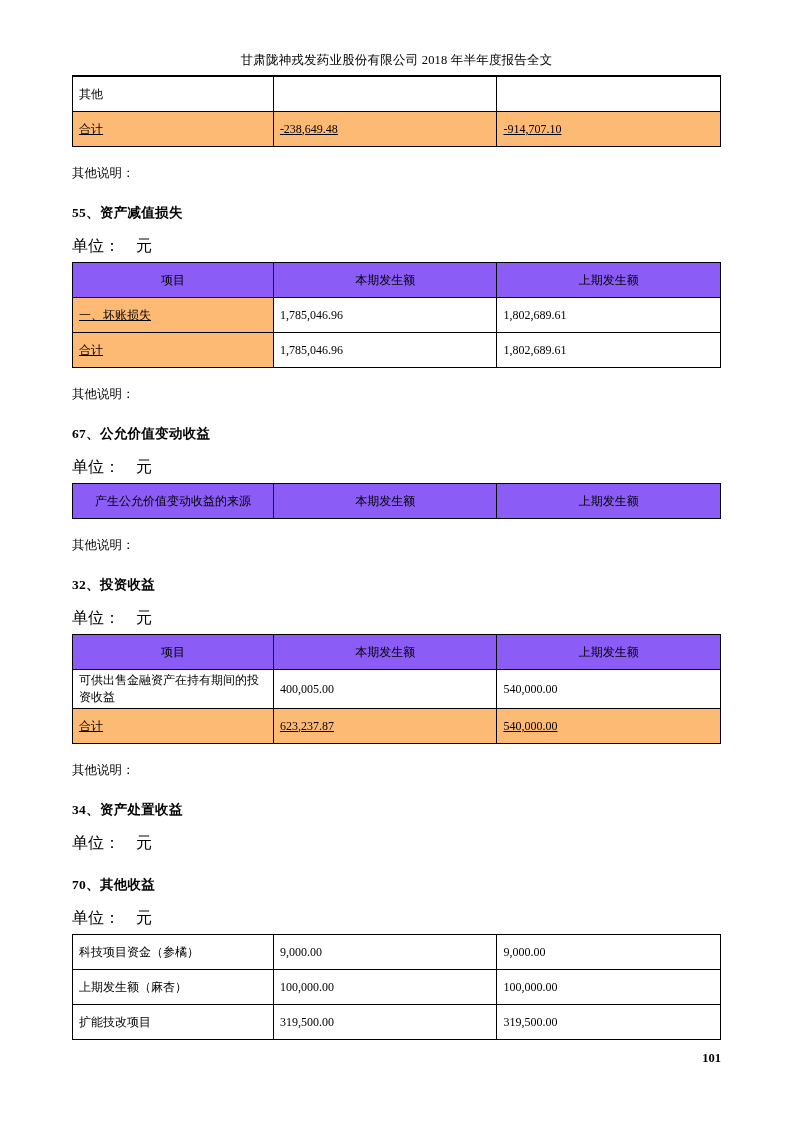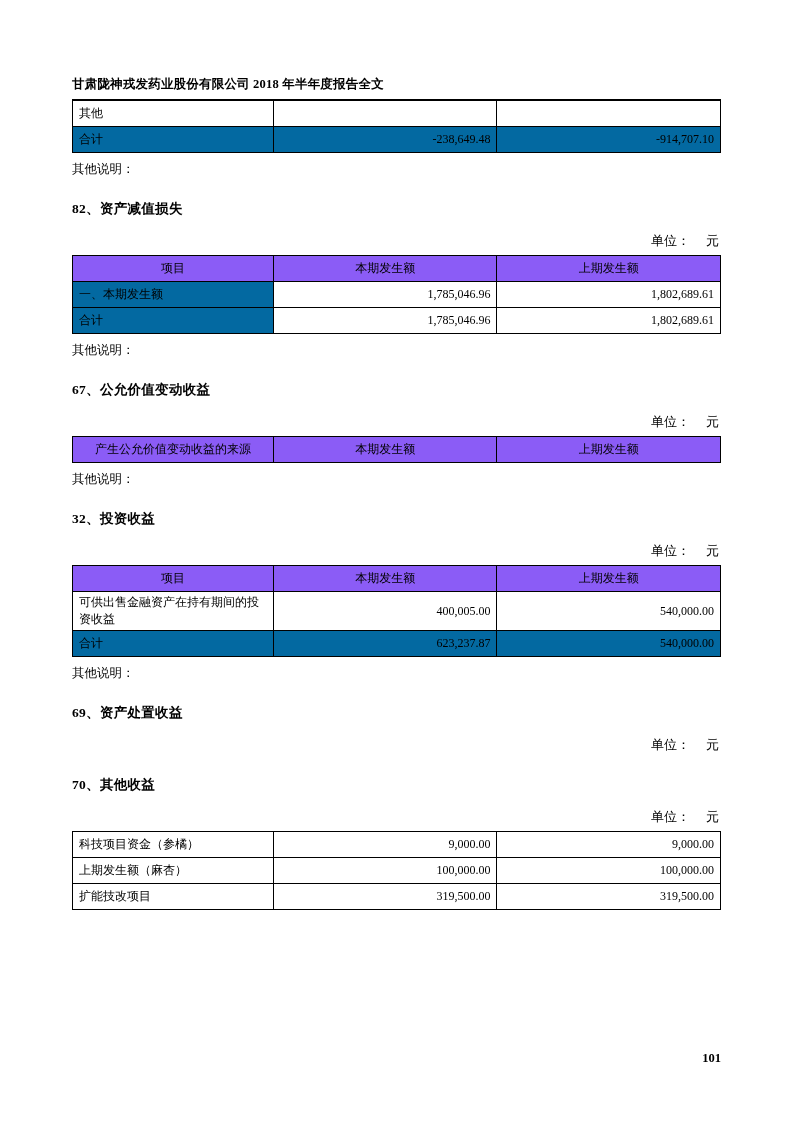--- a/index.html
+++ b/index.html
@@ -14,70 +14,70 @@
   .page {
     position: relative;
     width: 793px;
     height: 1122px;
     margin: 0 auto;
     background: #fff;
     box-sizing: border-box;
     padding: 0 72px;
   }
   .header {
-    padding-top: 76px;
-    text-align: left;
+    padding-top: 52px;
+    text-align: center;
     font-size: 12.5px;
-    font-weight: bold;
+    font-weight: normal;
     letter-spacing: 0.2px;
   }
   .header-rule {
     margin-top: 6px;
     border-top: 1.6px solid #000;
     width: 100%;
   }
   .content {
     padding-top: 0px;
   }
   table.doc {
     width: 100%;
     border-collapse: collapse;
     table-layout: fixed;
     font-size: 12px;
   }
   table.doc td {
     border: 1px solid #000;
-    height: 26px;
+    height: 35px;
     padding: 2px 6px;
     vertical-align: middle;
     box-sizing: border-box;
   }
   td.head {
     background: #8b5cf6;
     text-align: center;
   }
   td.shade {
-    background: #0369a1;
+    background: #fdba74;
+    text-decoration: underline;
   }
   td.num {
-    text-align: right;
   }
   .note {
     font-size: 12.5px;
-    margin: 8px 0 0 0;
+    margin: 18px 0 0 0;
   }
   h3.section {
     font-size: 13.5px;
     font-weight: bold;
     margin: 22px 0 0 0;
     letter-spacing: 0.3px;
   }
   .unit {
-    text-align: right;
-    font-size: 13px;
+    text-align: left;
+    font-size: 16px;
     margin: 14px 0 5px 0;
     padding-right: 2px;
   }
   .unit .sp { display: inline-block; width: 16px; }
   .pagenum {
     position: absolute;
     right: 72px;
     bottom: 56px;
     font-size: 12.5px;
     font-weight: bold;
@@ -110,38 +110,38 @@
         </tr>
         <tr>
           <td class="shade">合计</td>
           <td class="num shade">-238,649.48</td>
           <td class="num shade">-914,707.10</td>
         </tr>
       </tbody>
     </table>
     <p class="note">其他说明：</p>
 
-    <h3 class="section">82、资产减值损失</h3>
+    <h3 class="section">55、资产减值损失</h3>
     <div class="unit">
       <span>单位：</span><span class="sp"></span><span>元</span>
     </div>
     <table class="doc">
       <colgroup>
           <col style="width:31%">
           <col style="width:34.5%">
           <col style="width:34.5%">
         </colgroup>
       <tbody>
         <tr>
           <td class="head">项目</td>
           <td class="head">本期发生额</td>
           <td class="head">上期发生额</td>
         </tr>
         <tr>
-          <td class="shade">一、本期发生额</td>
+          <td class="shade">一、坏账损失</td>
           <td class="num">1,785,046.96</td>
           <td class="num">1,802,689.61</td>
         </tr>
         <tr>
           <td class="shade">合计</td>
           <td class="num">1,785,046.96</td>
           <td class="num">1,802,689.61</td>
         </tr>
       </tbody>
     </table>
@@ -190,21 +190,21 @@
         </tr>
         <tr>
           <td class="shade">合计</td>
           <td class="num shade">623,237.87</td>
           <td class="num shade">540,000.00</td>
         </tr>
       </tbody>
     </table>
     <p class="note">其他说明：</p>
 
-    <h3 class="section">69、资产处置收益</h3>
+    <h3 class="section">34、资产处置收益</h3>
     <div class="unit">
       <span>单位：</span><span class="sp"></span><span>元</span>
     </div>
 
     <h3 class="section">70、其他收益</h3>
     <div class="unit">
       <span>单位：</span><span class="sp"></span><span>元</span>
     </div>
     <table class="doc">
       <colgroup>

